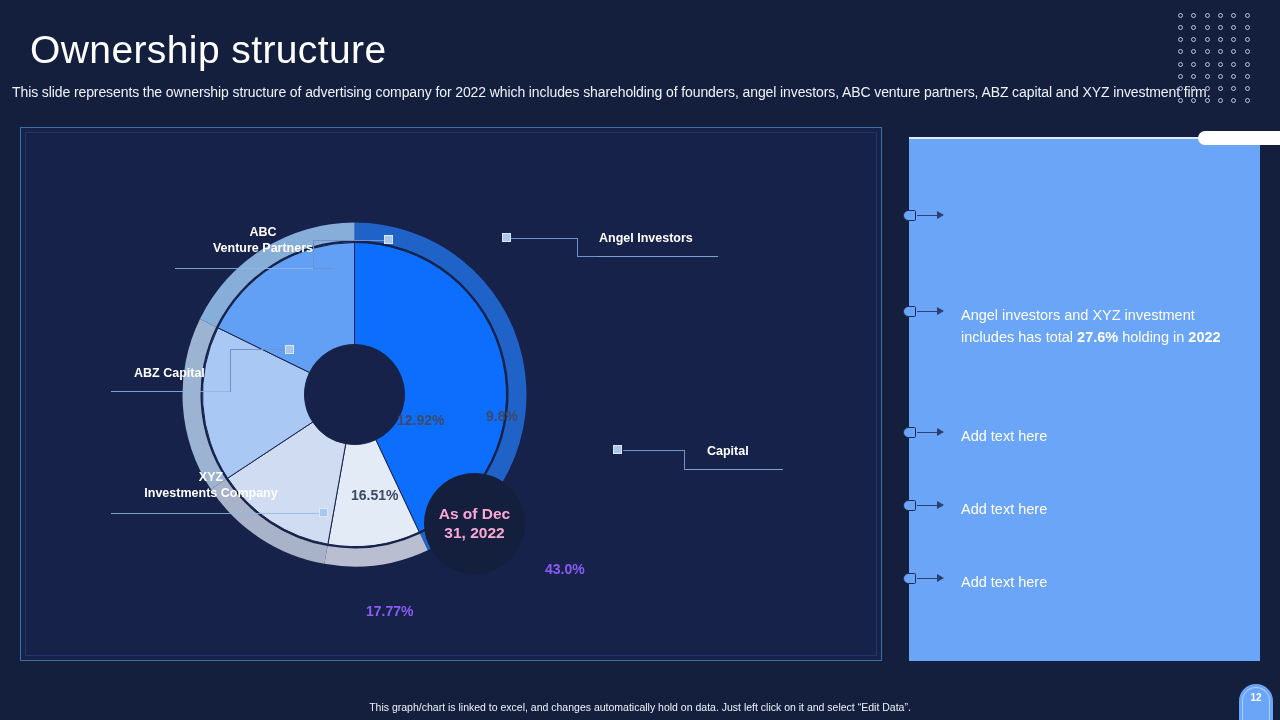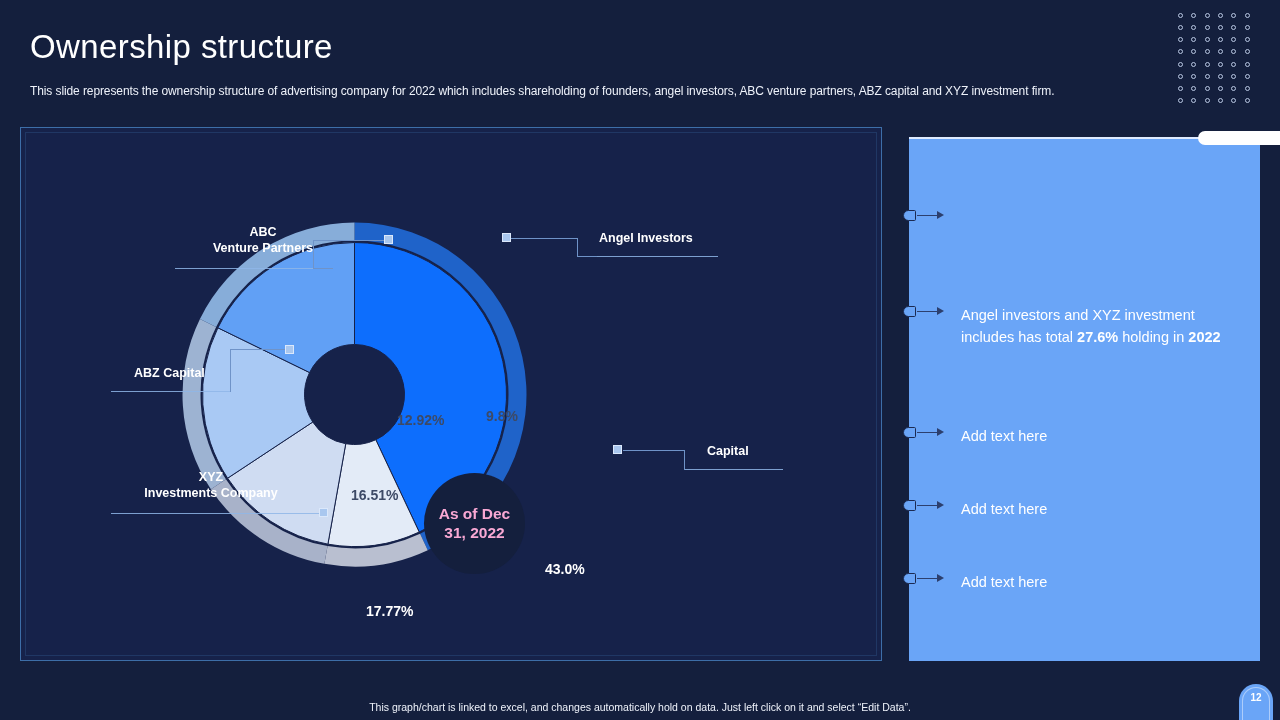--- a/index.html
+++ b/index.html
@@ -11,26 +11,26 @@
   }
   #slide {
     position: relative;
     width: 1280px; height: 720px;
     background: #141f3d;
   }
 
   
   .slide-title {
     position: absolute; left: 30px; top: 28px;
-    font-size: 33px; font-weight: 400; color: #ffffff;
+    font-size: 39px; font-weight: 400; color: #ffffff;
     letter-spacing: 0.4px;
   }
   .slide-subtitle {
-    position: absolute; left: 30px; top: 84px;
-    font-size: 12px; font-weight: 400; color: #eef2fa;
+    position: absolute; left: 12px; top: 84px;
+    font-size: 14px; font-weight: 400; color: #eef2fa;
     letter-spacing: -0.1px; white-space: nowrap;
   }
 
   
   .dot-grid {
     position: absolute; left: 1174px; top: 9px;
     width: 80px; height: 98px;
     display: grid;
     grid-template-columns: repeat(6, 1fr);
     grid-template-rows: repeat(8, 1fr);
@@ -68,21 +68,21 @@
     color: #f9a8d4; font-size: 15.5px; font-weight: bold; line-height: 1.22;
     text-align: center;
   }
 
   
   .pct {
     position: absolute; font-size: 14px; font-weight: bold;
     white-space: nowrap;
   }
   .pct.dark  { color: #3d4a66; }
-  .pct.light { color: #ffffff; }
+  .pct.light { color: #8b5cf6; }
 
   
   .callout { position: absolute; }
   .callout .txt {
     position: absolute;
     color: #ffffff; font-size: 12.5px; font-weight: bold;
     line-height: 1.28; white-space: nowrap;
   }
   .callout .uline {
     position: absolute; height: 1px; background: #8fb6e8; opacity: .85;

